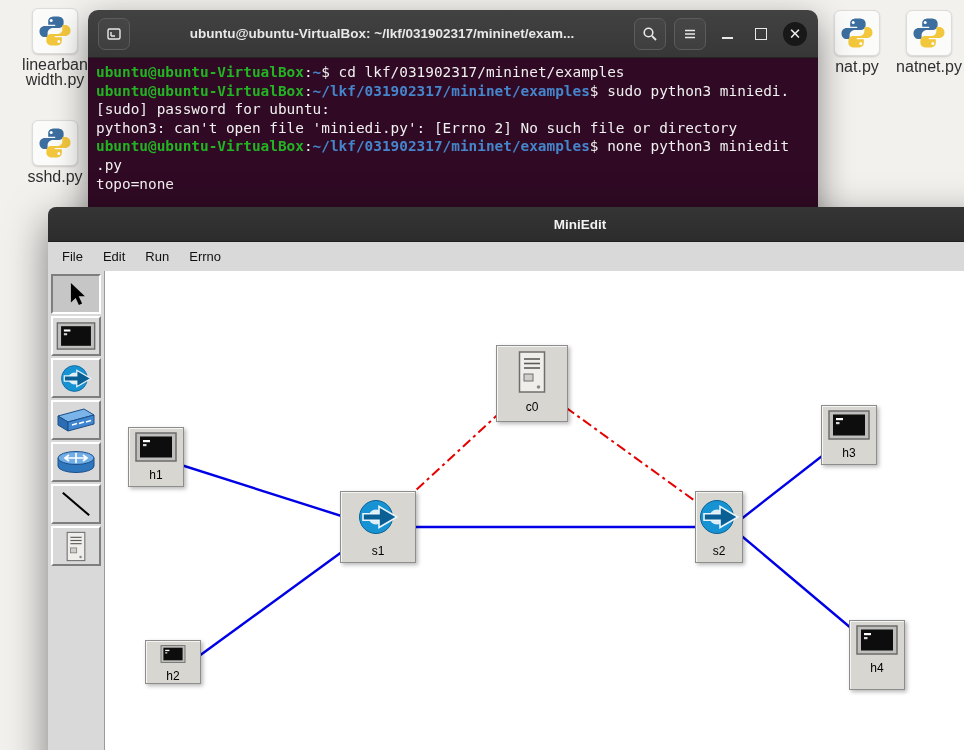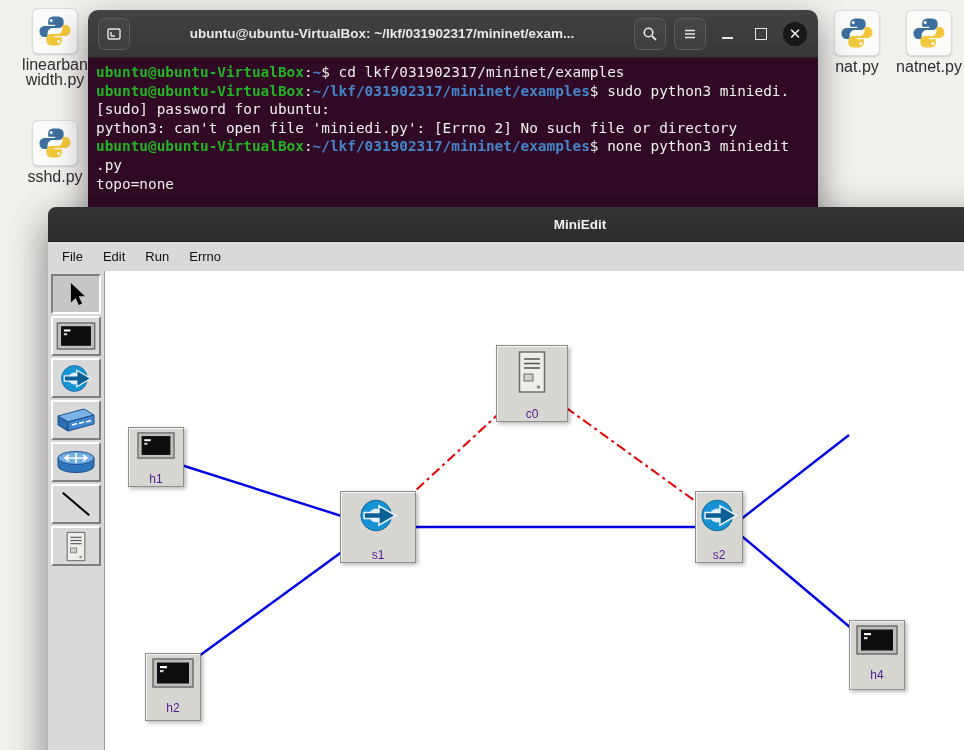--- a/index.html
+++ b/index.html
@@ -71,21 +71,21 @@
   .tool-btn .ic-controller{width:24px;height:33px;}
 
   .me-canvas{position:absolute;left:56px;top:64px;right:0;bottom:0;background:#ffffff;
     border-left:1px solid #9a9a9a;overflow:hidden;}
   .links-layer{position:absolute;left:0;top:0;width:1000px;height:556px;}
 
   .node{position:absolute;background:#d8d6d1;border:1px solid #8d8d8d;
     box-shadow:2px 2px 4px rgba(0,0,0,.28), inset 1px 1px 0 #f4f4f2;
     display:flex;flex-direction:column;align-items:center;justify-content:flex-start;
     box-sizing:border-box;padding-top:4px;}
-  .node-label{font-size:12px;color:#4c1d95;margin-top:13px;}
+  .node-label{font-size:12px;color:#000000;margin-top:6px;}
   .node-host .ic-host{width:42px;height:30px;}
   .node-switch .ic-switch{width:46px;height:42px;}
   .node-controller .ic-controller{width:34px;height:44px;}
 </style>
 </head>
 <body>
 
 <div class="desk-icon" style="left:10px;top:8px">
   <div class="py-tile">
       <svg class="ic-python" viewBox="0 0 34 34">
@@ -288,29 +288,38 @@
       </div>
       <div class="node node-host" style="left: 23px; top: 156px; width: 56px; height: 60px;">
         <svg class="ic-host" viewBox="0 0 42 30">
           <rect x="1" y="1" width="40" height="28" fill="#bfbfbd" stroke="#6c6c6c" stroke-width="1.5"></rect>
           <rect x="5" y="4.5" width="32" height="21" fill="#0d0d0d"></rect>
           <rect x="8" y="8" width="7" height="2.2" fill="#ffffff"></rect>
           <rect x="8" y="12" width="3.5" height="2.2" fill="#d8d8d8"></rect>
         </svg>
         <div class="node-label">h1</div>
       </div>
-      <div class="node node-host" style="left: 40px; top: 382px; width: 56px; height: 68px;">
+      <div class="node node-host" style="left: 40px; top: 369px; width: 56px; height: 44px;">
         <svg class="ic-host" viewBox="0 0 42 30">
           <rect x="1" y="1" width="40" height="28" fill="#bfbfbd" stroke="#6c6c6c" stroke-width="1.5"></rect>
           <rect x="5" y="4.5" width="32" height="21" fill="#0d0d0d"></rect>
           <rect x="8" y="8" width="7" height="2.2" fill="#ffffff"></rect>
           <rect x="8" y="12" width="3.5" height="2.2" fill="#d8d8d8"></rect>
         </svg>
         <div class="node-label">h2</div>
       </div>
+      <div class="node node-host" style="left: 716px; top: 134px; width: 56px; height: 60px;">
+        <svg class="ic-host" viewBox="0 0 42 30">
+          <rect x="1" y="1" width="40" height="28" fill="#bfbfbd" stroke="#6c6c6c" stroke-width="1.5"></rect>
+          <rect x="5" y="4.5" width="32" height="21" fill="#0d0d0d"></rect>
+          <rect x="8" y="8" width="7" height="2.2" fill="#ffffff"></rect>
+          <rect x="8" y="12" width="3.5" height="2.2" fill="#d8d8d8"></rect>
+        </svg>
+        <div class="node-label">h3</div>
+      </div>
       <div class="node node-host" style="left: 744px; top: 349px; width: 56px; height: 70px;">
         <svg class="ic-host" viewBox="0 0 42 30">
           <rect x="1" y="1" width="40" height="28" fill="#bfbfbd" stroke="#6c6c6c" stroke-width="1.5"></rect>
           <rect x="5" y="4.5" width="32" height="21" fill="#0d0d0d"></rect>
           <rect x="8" y="8" width="7" height="2.2" fill="#ffffff"></rect>
           <rect x="8" y="12" width="3.5" height="2.2" fill="#d8d8d8"></rect>
         </svg>
         <div class="node-label">h4</div>
       </div>
     </div>

